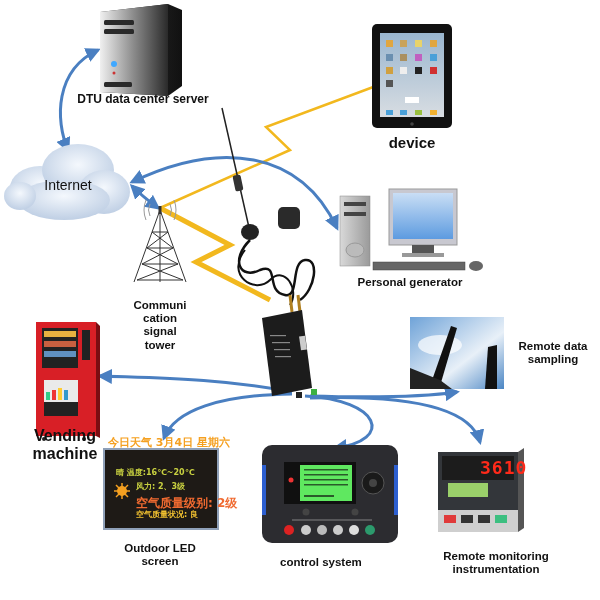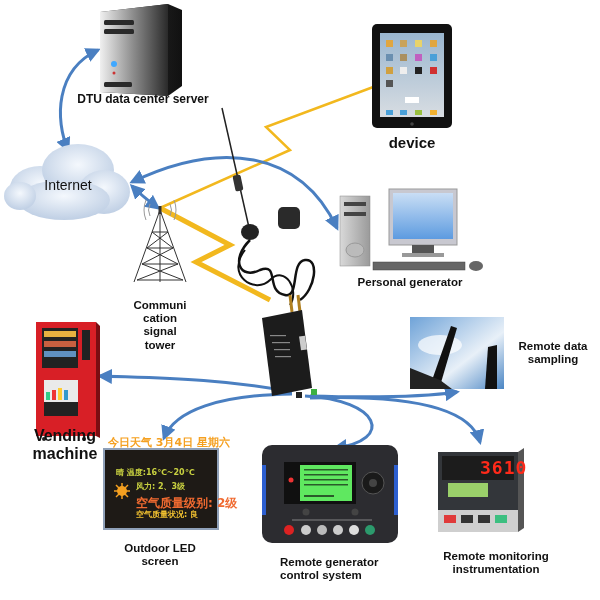--- a/index.html
+++ b/index.html
@@ -265,21 +265,20 @@
   <div>Vending</div>
   <div>machine</div>
 </div>
 
 <div class="label" style="left:115px; top:542px; width:90px; font-size:11.5px;">
   <div>Outdoor LED</div>
   <div>screen</div>
 </div>
 
 <div class="label" style="left:280px; top:556px; width:110px; font-size:11.5px; text-align:left;">
-  <div>Remote generator</div>
   <div>control system</div>
 </div>
 
 <div class="label" style="left:436px; top:550px; width:120px; font-size:11.5px;">
   <div>Remote monitoring</div>
   <div>instrumentation</div>
 </div>
 
 <div class="led-text" style="left:108px; top:435px; font-size:11px; color:#f5a020;">今日天气 3月4日 星期六</div>
 <div class="led-text" style="left:116px; top:467px; font-size:8px; color:#c8d040;">晴  温度:16℃~20℃</div>

